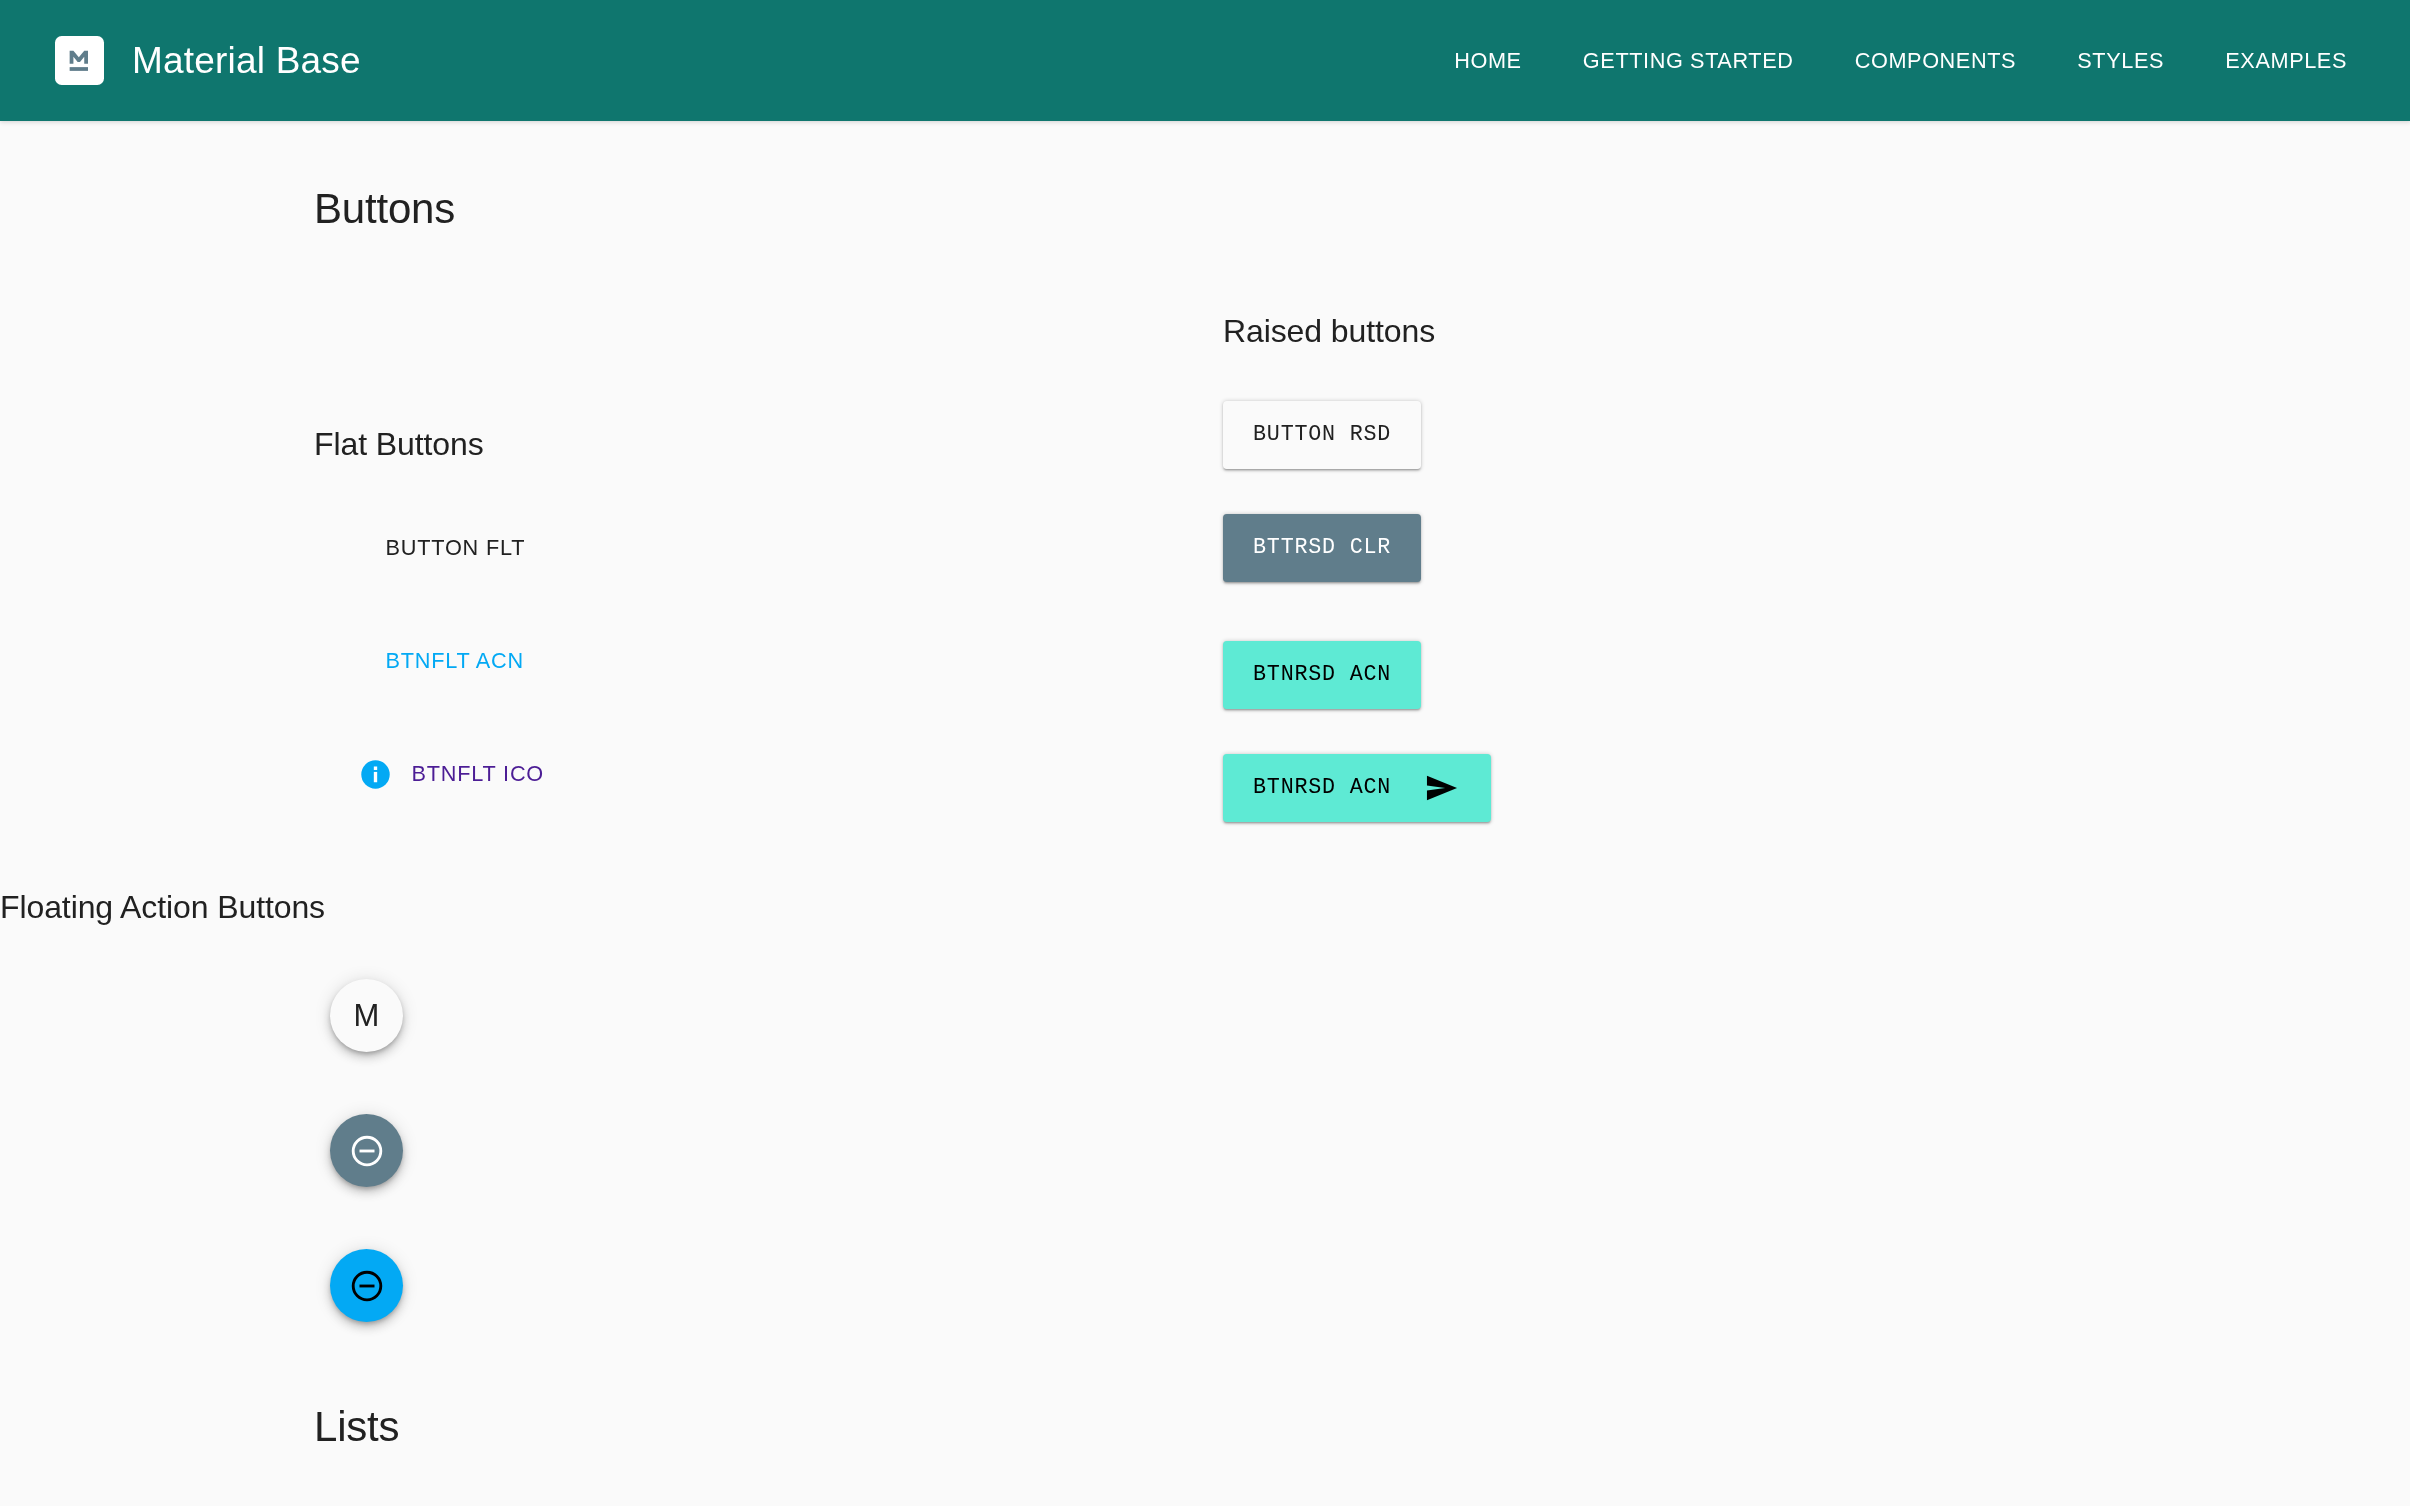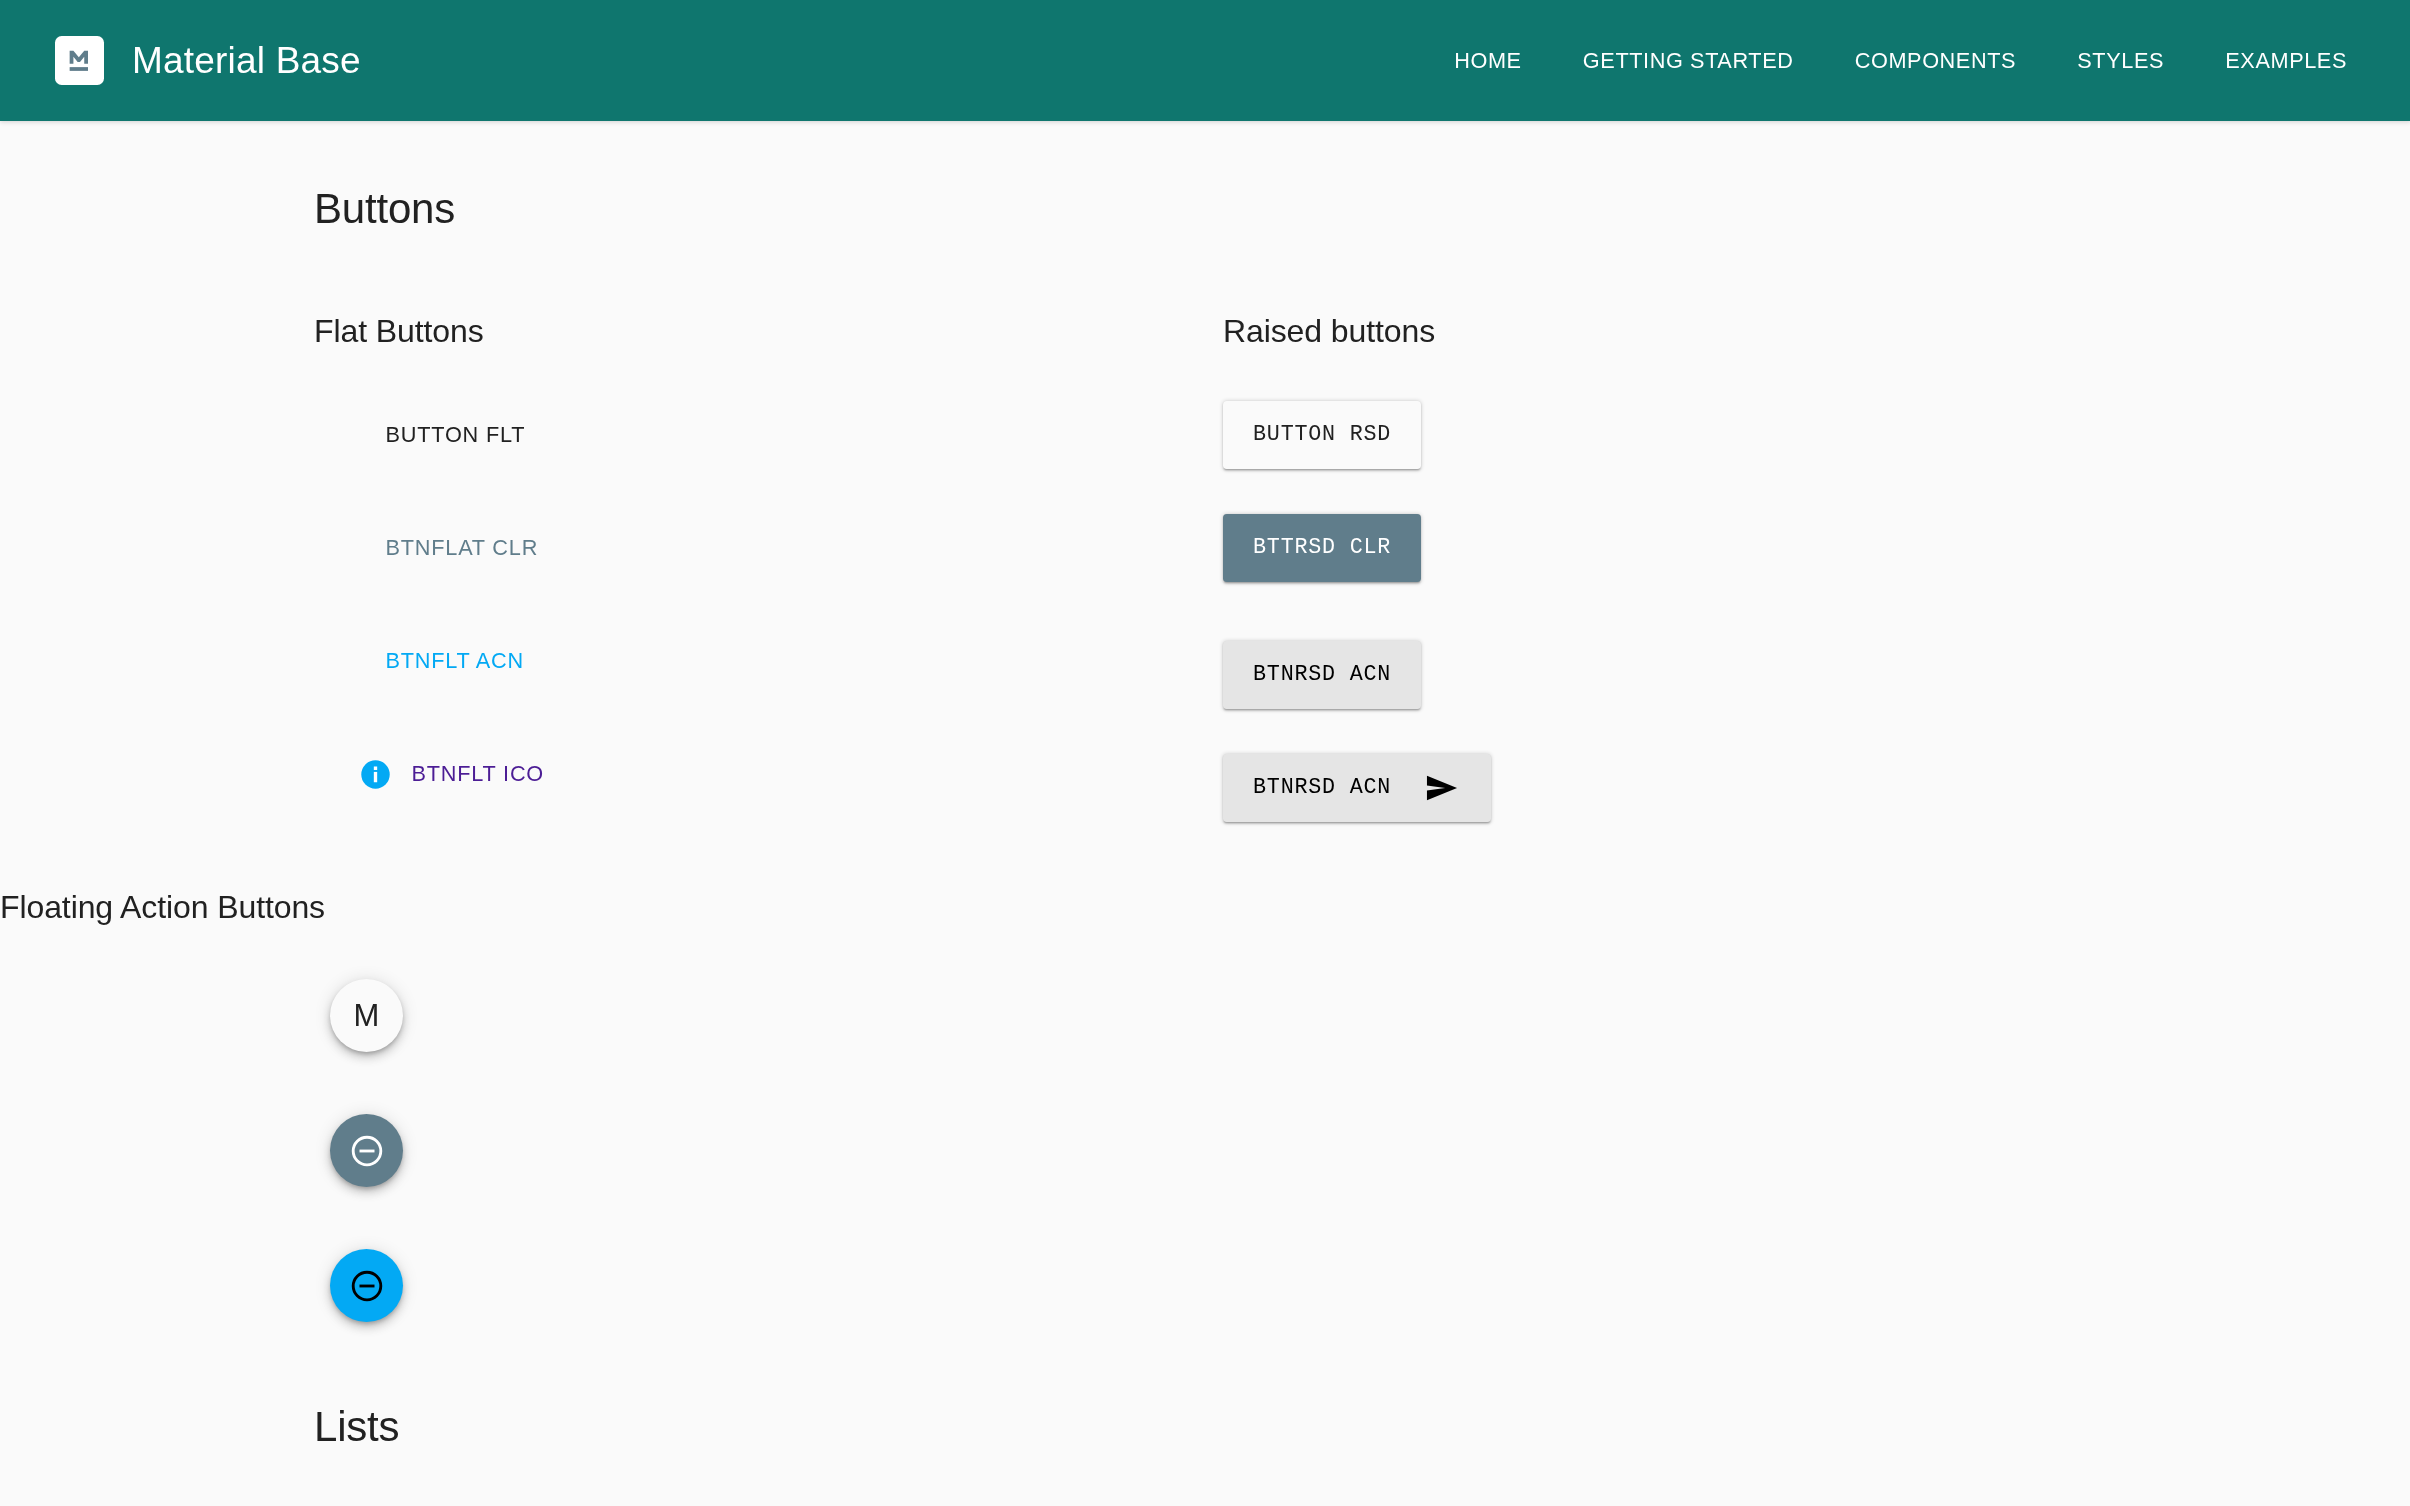--- a/index.html
+++ b/index.html
@@ -160,21 +160,21 @@
     align-items: center;
     justify-content: center;
     gap: 32px;
     line-height: 1;
     box-shadow: 0 1.9px 1.9px 0 rgba(0,0,0,0.14),
                 0 2.8px 0.9px -1.9px rgba(0,0,0,0.12),
                 0 0.9px 4.7px 0 rgba(0,0,0,0.20);
   }
   .btn-raised.white { background: #fafafa; color: #212121; }
   .btn-raised.clr   { background: #607d8b; color: #ffffff; }
-  .btn-raised.acn   { background: #e5e5e5; color: #000000; margin-top: 28px; }
+  .btn-raised.acn   { background: #5eead4; color: #000000; margin-top: 28px; }
 
   .send-icon { width: 38px; height: 38px; flex: none; display:block; }
 
   
   .fab-stack { margin-top: 53px; margin-left: 23.5px; }
 
   .fab {
     width: 73px;
     height: 73px;
     border-radius: 50%;
@@ -238,23 +238,20 @@
 
     <div class="col-flat">
       <h2 class="h2">Flat Buttons</h2>
 
       <div class="btn-stack">
 
         <div class="flat-row">
           <button class="btn-flat default">BUTTON FLT</button>
         </div>
 
-        <div class="flat-row">
-          <button class="btn-flat clr">BTNFLAT CLR</button>
-        </div>
 
         <div class="flat-row">
           <button class="btn-flat acn">BTNFLT ACN</button>
         </div>
 
         <div class="flat-row">
           <button class="btn-flat ico">
             <svg class="info-icon" viewBox="0 0 24 24" aria-hidden="true">
               <circle cx="12" cy="12" r="11" fill="#03a9f4"></circle>
               <rect x="10.7" y="10" width="2.6" height="8" fill="#ffffff"></rect>

